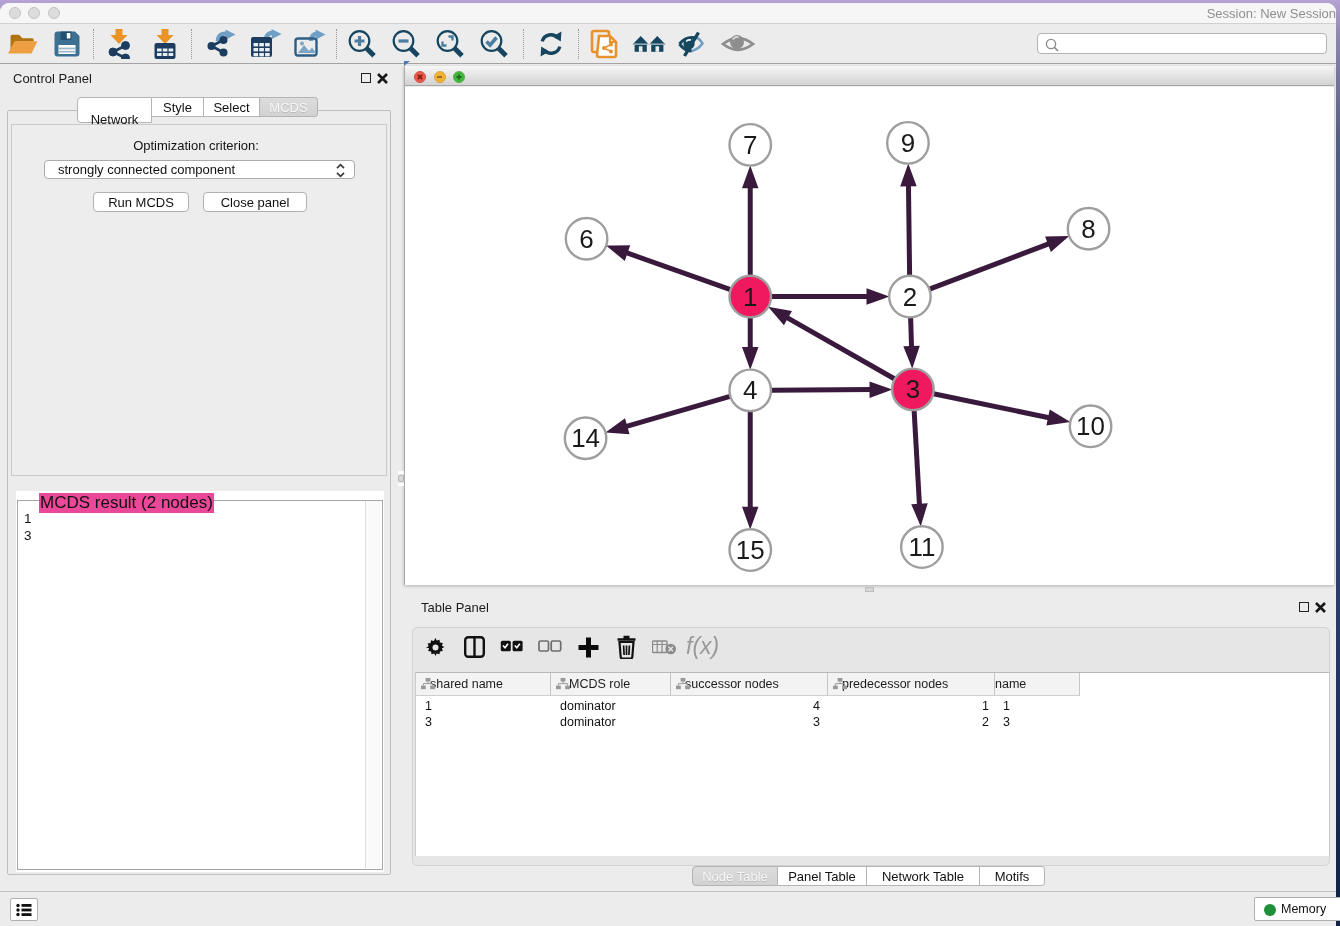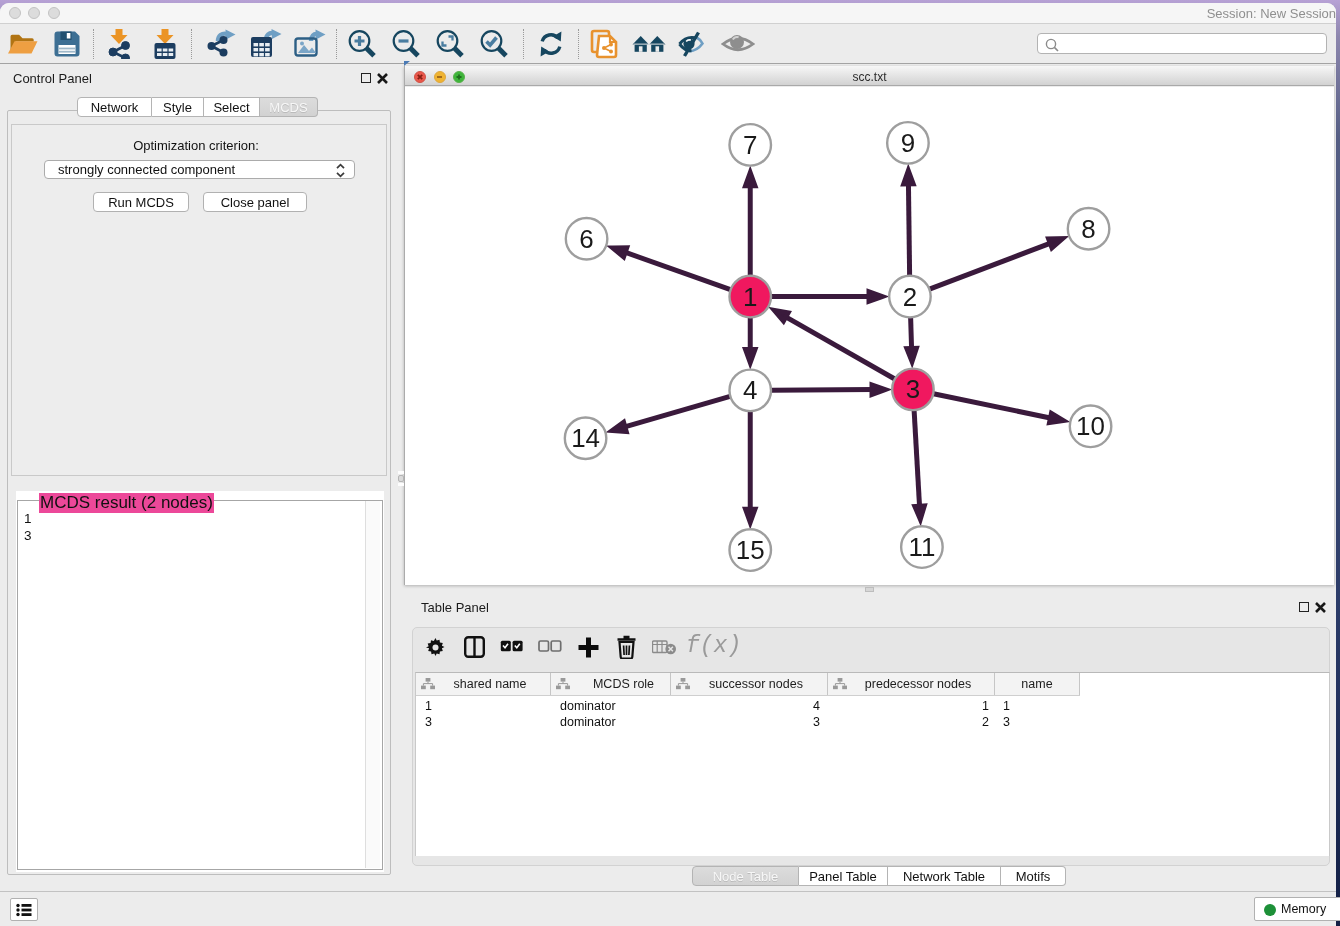--- a/index.html
+++ b/index.html
@@ -29,21 +29,21 @@
 
 .nw{position:absolute;left:404px;top:66px;width:930px;height:519px;border-left:1px solid #ababab;box-shadow:0 1px 3px rgba(0,0,0,.25)}
 .nw-head{position:absolute;left:0;top:0;width:929px;height:20px;background:linear-gradient(#f7f7f7,#d2d2d2);border-bottom:1px solid #a9a9a9}
 .nw-title{position:absolute;left:0;right:0;top:4px;text-align:center;font-size:12px;color:#2c2c2c}
 .tl{position:absolute;top:5px;width:12px;height:12px;border-radius:50%}
 .nw-canvas{position:absolute;left:0;top:21px;width:929px;height:498px;background:#fff}
 
 .tp-title{position:absolute;left:421px;top:600px;font-size:13px;color:#1b1b1b}
 .tp-box{position:absolute;left:412px;top:627px;width:918px;height:239px;background:#e6e6e6;border:1px solid #d2d2d2;border-radius:5px}
 .tp-table{position:absolute;left:415px;top:672px;width:915px;height:184px;background:#fff;border-top:1px solid #b9b9b9;border-left:1px solid #c9c9c9;border-right:1px solid #c9c9c9}
-.th{position:absolute;top:0;height:22px;background:#f3f3f3;border-right:1px solid #c6c6c6;font-size:12.5px;color:#1d1d1d;text-align:center;line-height:22px}
+.th{position:absolute;top:0;height:22px;background:#f3f3f3;border-right:1px solid #c6c6c6;font-size:12.5px;color:#1d1d1d;line-height:22px}
 .th-bot{position:absolute;left:0;top:22px;width:664px;height:0;border-top:1px solid #cfcfcf}
 .cell{position:absolute;font-size:12.5px;color:#111;height:16px;line-height:16px}
 .tree{position:absolute;width:14px;height:12px}
 
 .status{position:absolute;left:0;top:891px;width:1336px;height:31px;background:#ececec;border-top:1px solid #c2c2c2}
 </style></head>
 <body>
 <div class="app"></div>
 <div class="titlebar">
     <span class="t">Session: New Session</span>
@@ -203,21 +203,21 @@
 <div class="cp-outer">
     <div class="cp-inner"></div>
   <div class="cp-card">
     <div class="fieldline"></div>
     <div class="legend">MCDS result (2 nodes)</div>
     <div style="position:absolute;left:8px;top:19px;font-size:13.5px;color:#111;line-height:17px">1<br>3</div>
     <div style="position:absolute;right:4px;top:10px;bottom:4px;width:15px;background:#fafafa;border-left:1px solid #dedede"></div>
   </div>
 </div>
 <div class="tabrow" style="left:77px;top:97px">
-  <div class="tab first" style="width:75px;padding:0">Network</div>
+  <div class="tab first" style="width:75px;padding:12px">Network</div>
   <div class="tab" style="width:52px;padding:0">Style</div>
   <div class="tab" style="width:56px;padding:0">Select</div>
   <div class="tab sel last" style="width:58px;padding:0">MCDS</div>
 </div>
 <div class="abs" style="left:0;width:392px;top:138px;text-align:center;font-size:13px;color:#111">Optimization criterion:</div>
 <div class="abs" style="left:44px;top:160px;width:311px;height:19px;background:#fff;border:1px solid #ababab;border-radius:4px">
   <span style="position:absolute;left:13px;top:1px;font-size:13px;color:#111">strongly connected component</span>
   <svg width="11" height="15" viewBox="0 0 11 15" style="position:absolute;right:8px;top:2px">
       <path d="M2 5.2 L5.5 1.6 L9 5.2 M2 9.8 L5.5 13.4 L9 9.8" stroke="#3c3c3c" stroke-width="1.7" fill="none"></path>
     </svg>
@@ -228,21 +228,20 @@
 <div class="nw">
   <div class="nw-head">
     <div class="tl" style="left:9px;background:#ea574b;border:1px solid #ce5347"></div>
     <div class="tl" style="left:28.5px;background:#f0b432;border:1px solid #dda73e"></div>
     <div class="tl" style="left:48px;background:#3eb53b;border:1px solid #58b14b"></div>
     <svg width="70" height="21" viewBox="0 0 70 21" style="position:absolute;left:0;top:0">
       <path d="M12.8 8.8 l4.4 4.4 M17.2 8.8 l-4.4 4.4" stroke="#861e12" stroke-width="1.8"></path>
       <path d="M32 11 h5" stroke="#99641a" stroke-width="1.8"></path>
       <path d="M51.5 11 h5 M54 8.5 v5" stroke="#1f6e1d" stroke-width="1.8"></path>
     </svg>
-    <div class="nw-title">scc.txt</div>
   </div>
   <div class="nw-canvas">
       <svg id="graph" width="926" height="497" viewBox="408 87 926 498" style="position:absolute;left:3px;top:0">
 <g stroke="#3a1a3c" stroke-width="5" fill="#3a1a3c">
 <line x1="750.0" y1="276.0" x2="750.0" y2="185.0"></line>
 <polygon points="750.0,173.0 754.7,186.0 745.3,186.0"></polygon>
 <line x1="730.2" y1="290.0" x2="623.7" y2="252.3"></line>
 <polygon points="612.4,248.3 626.2,248.2 623.1,257.1"></polygon>
 <line x1="771.0" y1="297.0" x2="870.0" y2="297.0"></line>
 <polygon points="882.0,297.0 869.0,301.7 869.0,292.3"></polygon>
@@ -333,25 +332,25 @@
   <path d="M7.6 10.5 l.5 9.5 M10.5 10.5 v9.5 M13.4 10.5 l-.5 9.5" stroke="#111" stroke-width="1.7"></path>
 </svg>
 <svg class="abs" style="left:652px;top:640px" width="25" height="15" viewBox="0 0 25 15">
   <g fill="#8b8b8b">
         <rect x="0.5" y="1" width="14.5" height="11.5" rx="1.2" fill="none" stroke="#8b8b8b" stroke-width="1.4"></rect>
   <path d="M0.5 4.5 h14.5 M5.2 1 v11.5 M10 1 v11.5" stroke="#8b8b8b" stroke-width="1.2"></path>
       </g>
   <circle cx="18.7" cy="9" r="5.3" fill="#8b8b8b"></circle>
   <path d="M16.5 6.8 l4.4 4.4 m0-4.4 l-4.4 4.4" stroke="#e6e6e6" stroke-width="1.5"></path>
 </svg>
-<div class="abs" style="left:686px;top:633px;font-family:Liberation Mono, monospace;font-style:italic;font-size:23px;color:#9a9a9a">f(x)</div>
+<div class="abs" style="left:686px;top:633px;font-family:Liberation Sans, sans-serif;font-style:italic;font-size:23px;color:#9a9a9a">f(x)</div>
 </div>
 <div class="tp-table" id="tp-table">
   <div class="th" style="left:0;width:135px"><span style="margin-left:14px">shared name</span></div>
-  <div class="th" style="left:135px;width:120px"><span style="margin-left:26px">MCDS role</span></div>
+  <div class="th" style="left:135px;width:120px"><span style="margin-left:18px">MCDS role</span></div>
   <div class="th" style="left:255px;width:157px"><span style="margin-left:14px">successor nodes</span></div>
   <div class="th" style="left:412px;width:167px"><span style="margin-left:14px">predecessor nodes</span></div>
   <div class="th" style="left:579px;width:85px">name</div>
   <div class="th-bot"></div>
   <svg class="tree" style="left:5px;top:5px" viewBox="0 0 14 12">
       <g fill="#999">
         <rect x="4.6" y="0" width="4.8" height="3.6"></rect>
         <rect x="0" y="7.6" width="4.8" height="3.6"></rect>
         <rect x="9.2" y="7.6" width="4.8" height="3.6"></rect>
         <path d="M7 3.6 v2 M2.4 7.6 v-2 h9.2 v2" stroke="#999" fill="none"></path>
@@ -386,21 +385,21 @@
   <div class="cell" style="left:255px;top:25px;width:149px;text-align:right">4</div>
   <div class="cell" style="left:412px;top:25px;width:161px;text-align:right">1</div>
   <div class="cell" style="left:587px;top:25px">1</div>
   <div class="cell" style="left:9px;top:41px">3</div>
   <div class="cell" style="left:144px;top:41px">dominator</div>
   <div class="cell" style="left:255px;top:41px;width:149px;text-align:right">3</div>
   <div class="cell" style="left:412px;top:41px;width:161px;text-align:right">2</div>
   <div class="cell" style="left:587px;top:41px">3</div>
 </div>
 <div class="tabrow" style="left:692px;top:866px">
-  <div class="tab sel first" style="width:107px;padding:0">Node Table</div>
+  <div class="tab sel first" style="width:86px;padding:0">Node Table</div>
   <div class="tab" style="width:89px;padding:0">Panel Table</div>
   <div class="tab" style="width:113px;padding:0">Network Table</div>
   <div class="tab last" style="width:65px;padding:0">Motifs</div>
 </div>
 
 <div class="status"></div>
 <div class="btn" style="left:10px;top:898px;width:28px;height:23px;border-radius:2px">
   <svg width="16" height="14" viewBox="0 0 16 14" style="margin-top:4px">
       <circle cx="2" cy="2.5" r="1.7" fill="#111"></circle>
       <circle cx="2" cy="7" r="1.7" fill="#111"></circle>

